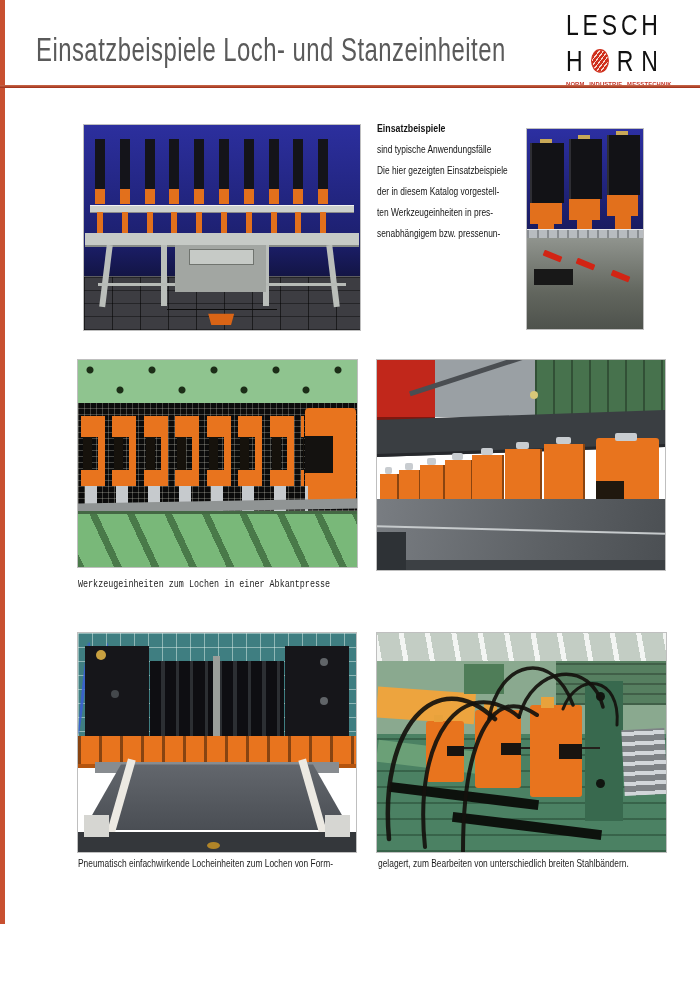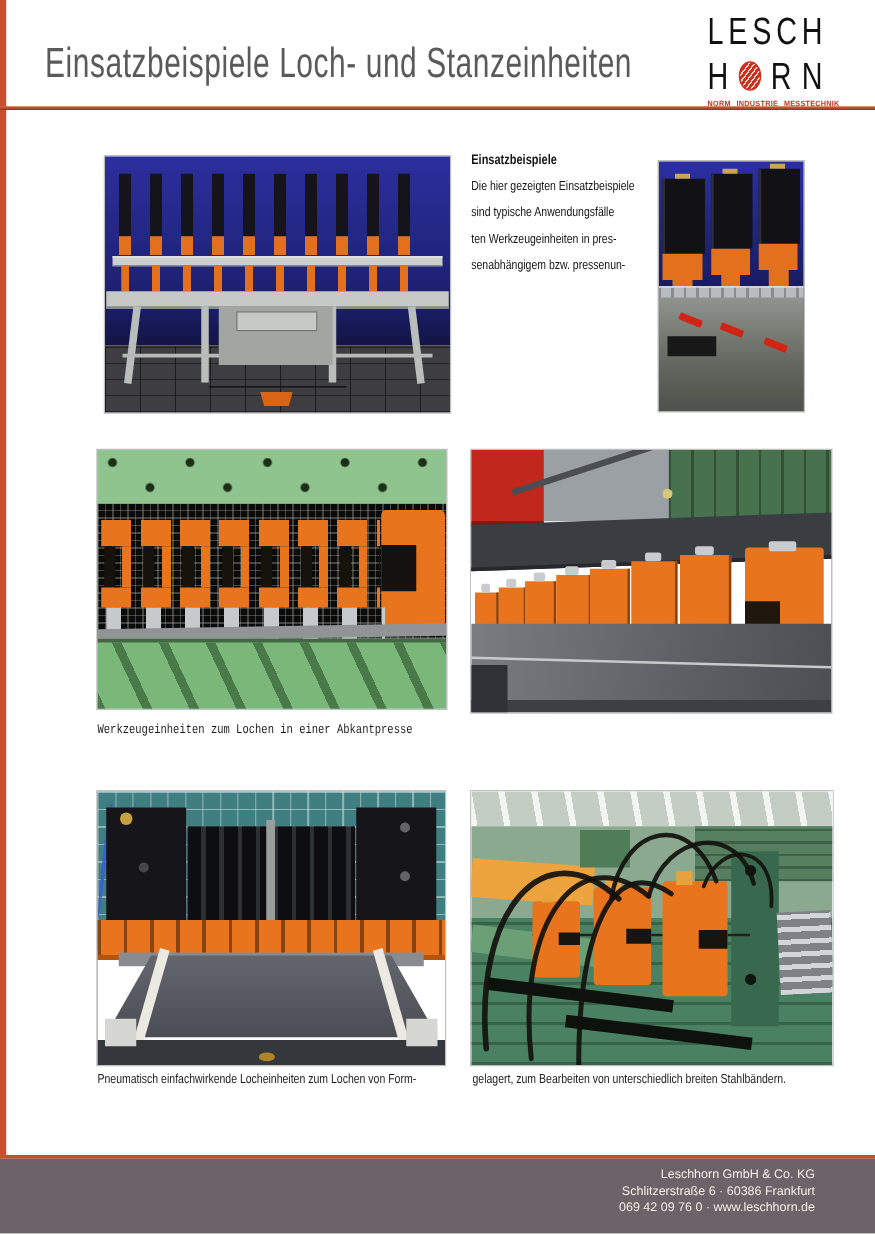--- a/index.html
+++ b/index.html
@@ -275,22 +275,23 @@
     <div class="p1-stretcher"></div>
     <div class="p1-panel"></div>
     <div class="p1-cable"></div>
     <div class="p1-pedal"></div>
   </div>
 
   <div class="abs intro">
     <div class="intro-heading">
       <span class="cnd">Einsatzbeispiele</span>
     </div>
+    <div class="intro-line"><span class="cnd">sind typische Anwendungsfälle</span></div>
     <div class="intro-line"><span class="cnd">Die hier gezeigten Einsatzbeispiele</span></div>
-    <div class="intro-line"><span class="cnd">sind typische Anwendungsfälle</span></div>
+    <div class="intro-line"><span class="cnd">der in diesem Katalog vorgestell-</span></div>
     <div class="intro-line"><span class="cnd">ten Werkzeugeinheiten in pres-</span></div>
     <div class="intro-line"><span class="cnd">senabhängigem bzw. pressenun-</span></div>
   </div>
 
   <div class="photo p2">
     <div class="p2-bg"></div>
     <div class="p2u u1">
       <div class="cap"></div>
       <div class="blk"></div>
       <div class="org"></div>
@@ -399,23 +400,14 @@
     </svg>
   </div>
 
   <div class="abs caption" style="left:78px; top:857px; width:278px;">
     <div class="cap-line"><span class="cnd">Pneumatisch einfachwirkende Locheinheiten zum Lochen von Form-</span></div>
   </div>
   <div class="abs caption" style="left:378px; top:857px; width:288px;">
     <div class="cap-line"><span class="cnd">gelagert, zum Bearbeiten von unterschiedlich breiten Stahlbändern.</span></div>
   </div>
 
-  <div class="abs footer-bar">
-    <div class="footer-orange"></div>
-    <div class="footer-gray"></div>
-    <div class="footer-text">
-      <div>Leschhorn GmbH &amp; Co. KG</div>
-      <div>Schlitzerstraße 6 · 60386 Frankfurt</div>
-      <div>069 42 09 76 0 · www.leschhorn.de</div>
-    </div>
-  </div>
 
 </div>
 
 </body></html>

